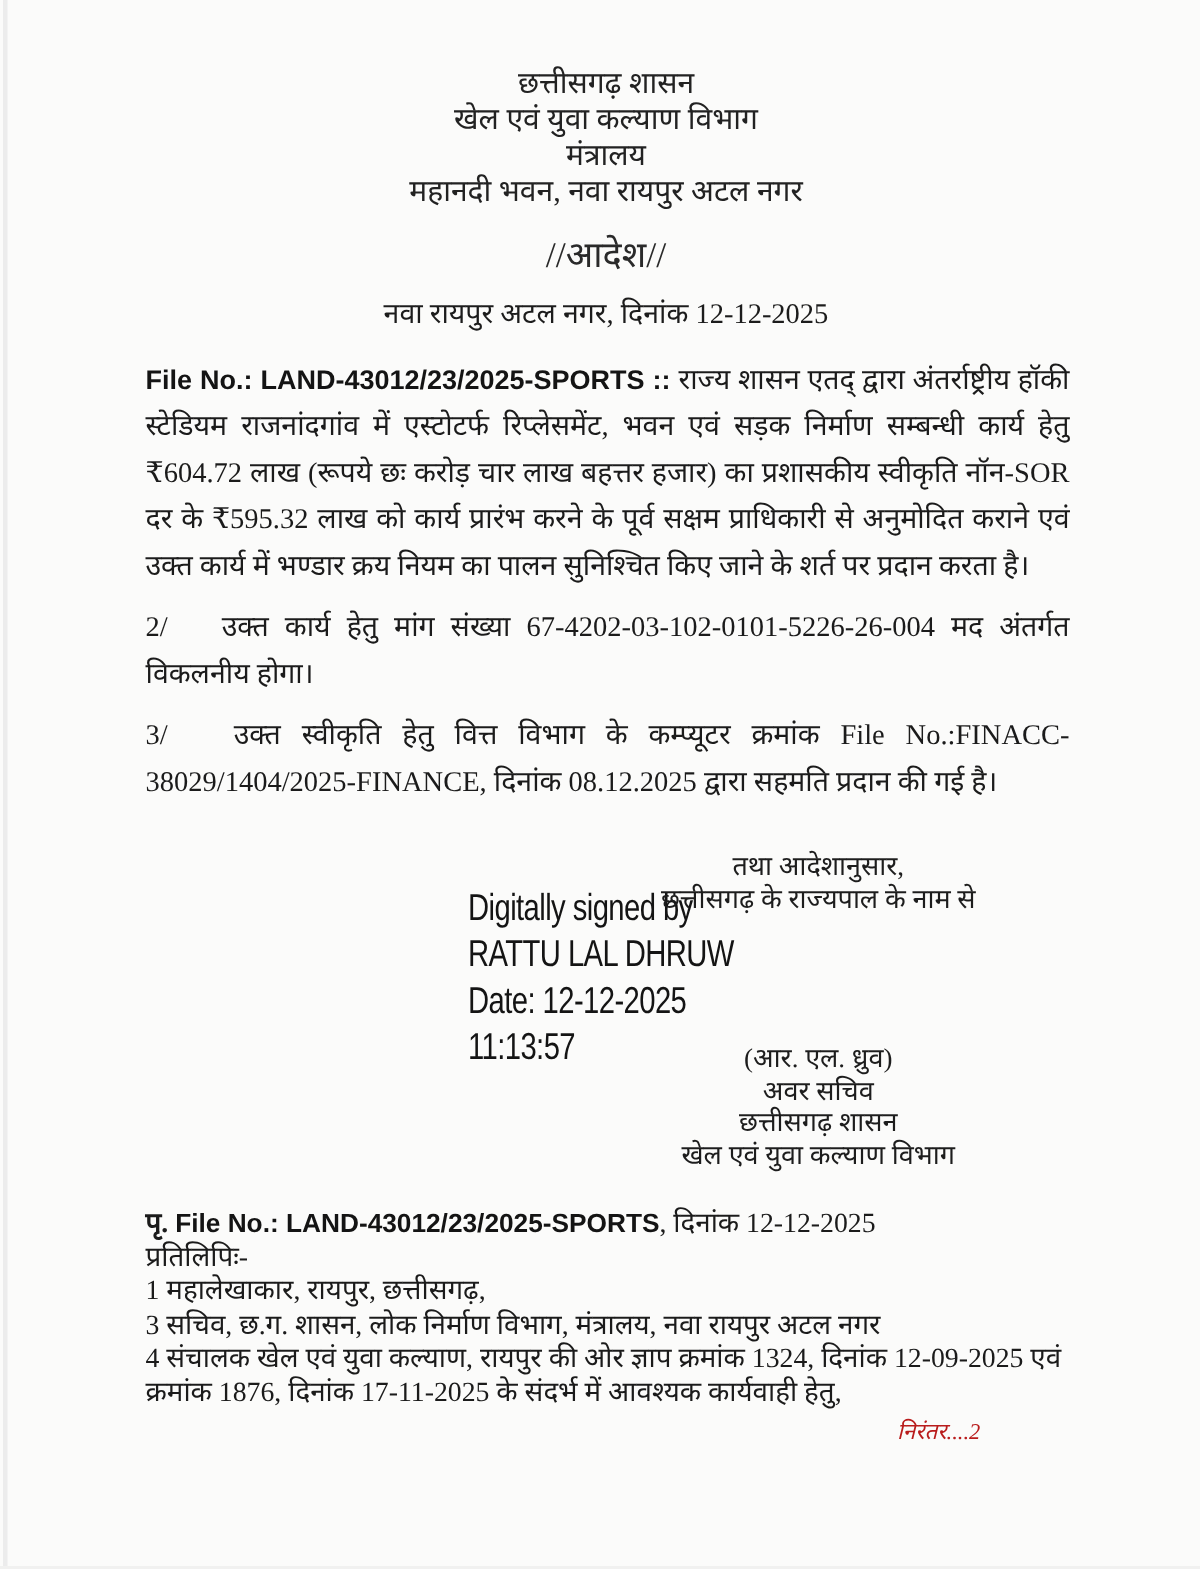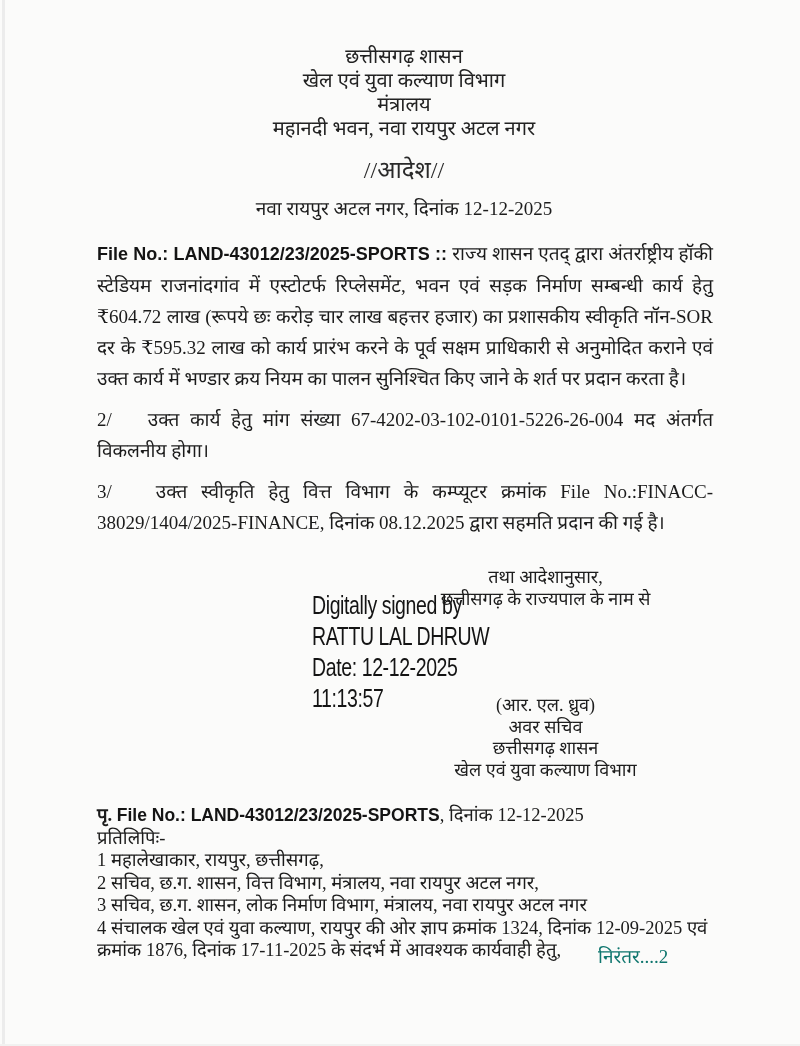--- a/index.html
+++ b/index.html
@@ -107,22 +107,23 @@
     width: 620px;
     font-size: 18.5px;
     line-height: 22.5px;
     color: #1b1b1b;
   }
   .endorsement .bold-sans { font-size: 17.5px; }
   .bold-prefix { font-weight: 700; }
   .continuation {
     position: absolute;
     left: 598px; top: 943px;
-    font-size: 19px;
-    color: #0f766e;
+    font-size: 15px;
+    color: #b91c1c;
+    font-style: italic;
   }
 </style>
 </head>
 <body>
 
 <div class="page">
   <div class="scan-edge-left"></div>
   <div class="scan-edge-bottom"></div>
 
   <div class="header">
@@ -158,19 +159,18 @@
       <div>अवर सचिव</div>
       <div>छत्तीसगढ़ शासन</div>
       <div>खेल एवं युवा कल्याण विभाग</div>
     </div>
   </div>
 
   <div class="endorsement">
     <div><span class="bold-prefix">पृ. </span><span class="bold-sans">File No.:  LAND-43012/23/2025-SPORTS</span><span>, दिनांक 12-12-2025</span></div>
     <div>प्रतिलिपिः-</div>
     <div>1 महालेखाकार, रायपुर, छत्तीसगढ़,</div>
-    <div>2 सचिव, छ.ग. शासन, वित्त विभाग, मंत्रालय, नवा रायपुर अटल नगर,</div>
     <div>3 सचिव, छ.ग. शासन, लोक निर्माण विभाग, मंत्रालय, नवा रायपुर अटल नगर</div>
     <div>4 संचालक खेल एवं युवा कल्याण, रायपुर की ओर ज्ञाप क्रमांक 1324, दिनांक 12-09-2025 एवं क्रमांक 1876, दिनांक 17-11-2025  के संदर्भ में आवश्यक कार्यवाही हेतु,</div>
   </div>
 
   <div class="continuation">निरंतर....2</div>
 </div>
 
 </body></html>

